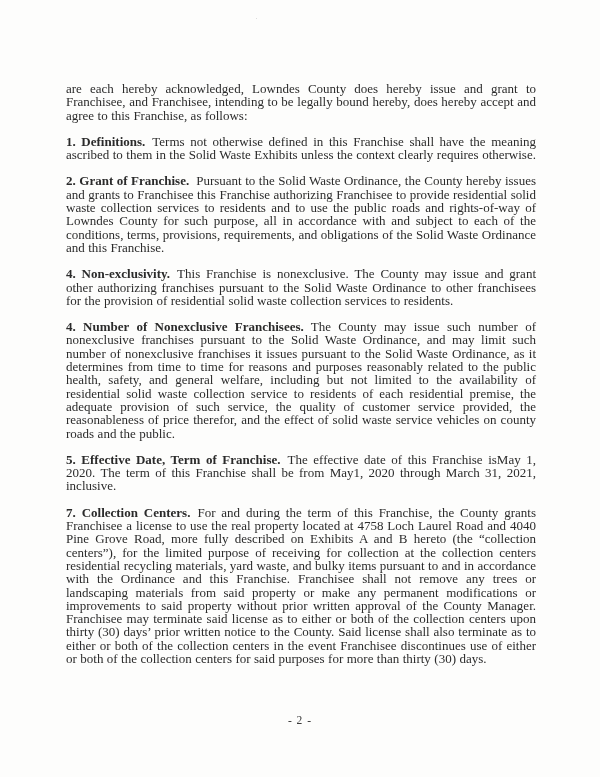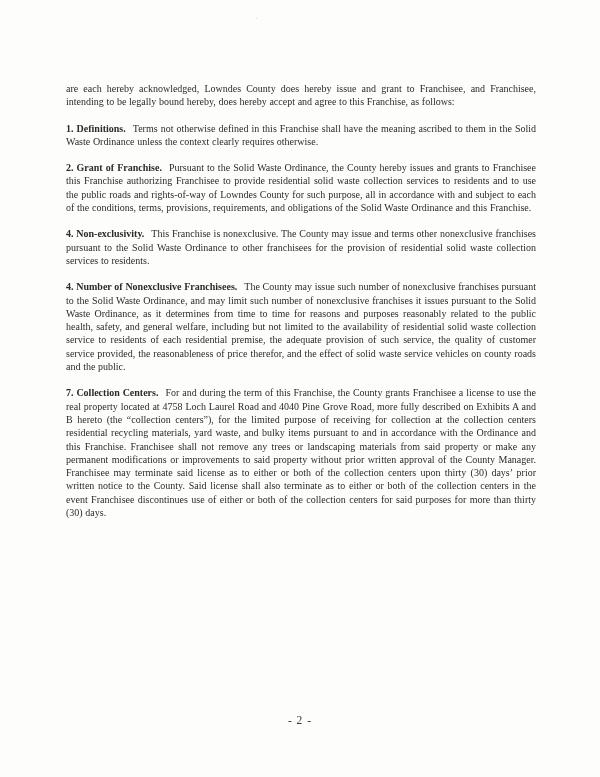--- a/index.html
+++ b/index.html
@@ -28,21 +28,21 @@
     line-height: 5px;
     text-align: center;
   }
   .content {
     position: absolute;
     top: 82px;
     left: 66px;
     width: 470px;
   }
   .para {
-    font-size: 10px;
+    font-size: 13px;
     line-height: 13.3px;
     text-align: justify;
     margin-bottom: 13px;
     word-spacing: 0.2px;
   }
   .para-heading {
     font-weight: bold;
   }
   .para-heading:not(:empty) {
     margin-right: 7px;
@@ -63,28 +63,29 @@
 <body>
 
 <div class="page">
 
   <div class="smudge">·</div>
 
   <div class="content">
 
     <p class="para"><span class="para-heading"></span><span>are each hereby acknowledged, Lowndes County does hereby issue and grant to Franchisee, and Franchisee, intending to be legally bound hereby, does hereby accept and agree to this Franchise, as follows:</span></p>
 
-    <p class="para"><span class="para-heading">1. Definitions.</span><span>Terms not otherwise defined in this Franchise shall have the meaning ascribed to them in the Solid Waste Ordinance unless the context clearly requires otherwise.</span></p>
+    <p class="para"><span class="para-heading">1. Definitions.</span><span>Terms not otherwise defined in this Franchise shall have the meaning ascribed to them in the Solid Waste Exhibits unless the context clearly requires otherwise.</span></p>
 
     <p class="para"><span class="para-heading">2. Grant of Franchise.</span><span>Pursuant to the Solid Waste Ordinance, the County hereby issues and grants to Franchisee this Franchise authorizing Franchisee to provide residential solid waste collection services to residents and to use the public roads and rights-of-way of Lowndes County for such purpose, all in accordance with and subject to each of the conditions, terms, provisions, requirements, and obligations of the Solid Waste Ordinance and this Franchise.</span></p>
 
-    <p class="para"><span class="para-heading">4. Non-exclusivity.</span><span>This Franchise is nonexclusive.  The County may issue and terms other nonexclusive franchises pursuant to the Solid Waste Ordinance to other franchisees for the provision of residential solid waste collection services to residents.</span></p>
+    <p class="para"><span class="para-heading">4. Non-exclusivity.</span><span>This Franchise is nonexclusive.  The County may issue and grant other authorizing franchises pursuant to the Solid Waste Ordinance to other franchisees for the provision of residential solid waste collection services to residents.</span></p>
 
     <p class="para"><span class="para-heading">4. Number of Nonexclusive Franchisees.</span><span>The County may issue such number of nonexclusive franchises pursuant to the Solid Waste Ordinance, and may limit such number of nonexclusive franchises it issues pursuant to the Solid Waste Ordinance, as it determines from time to time for reasons and purposes reasonably related to the public health, safety, and general welfare, including but not limited to the availability of residential solid waste collection service to residents of each residential premise, the adequate provision of such service, the quality of customer service provided, the reasonableness of price therefor, and the effect of solid waste service vehicles on county roads and the public.</span></p>
 
+    <p class="para"><span class="para-heading">5. Effective Date, Term of Franchise.</span><span>The effective date of this Franchise isMay 1, 2020.  The term of this Franchise shall be from May1, 2020 through March 31, 2021, inclusive.</span></p>
 
 
     <p class="para"><span class="para-heading">7. Collection Centers.</span><span>For and during the term of this Franchise, the County grants Franchisee a license to use the real property located at 4758 Loch Laurel Road and 4040 Pine Grove Road, more fully described on Exhibits A and B hereto (the “collection centers”), for the limited purpose of receiving for collection at the collection centers residential recycling materials, yard waste, and bulky items pursuant to and in accordance with the Ordinance and this Franchise. Franchisee shall not remove any trees or landscaping materials from said property or make any permanent modifications or improvements to said property without prior written approval of the County Manager.  Franchisee may terminate said license as to either or both of the collection centers upon thirty (30) days’ prior written notice to the County.  Said license shall also terminate as to either or both of the collection centers in the event Franchisee discontinues use of either or both of the collection centers for said purposes for more than thirty (30) days.</span></p>
 
   </div>
 
   <div class="footer">- 2 -</div>
 
 </div>
 

